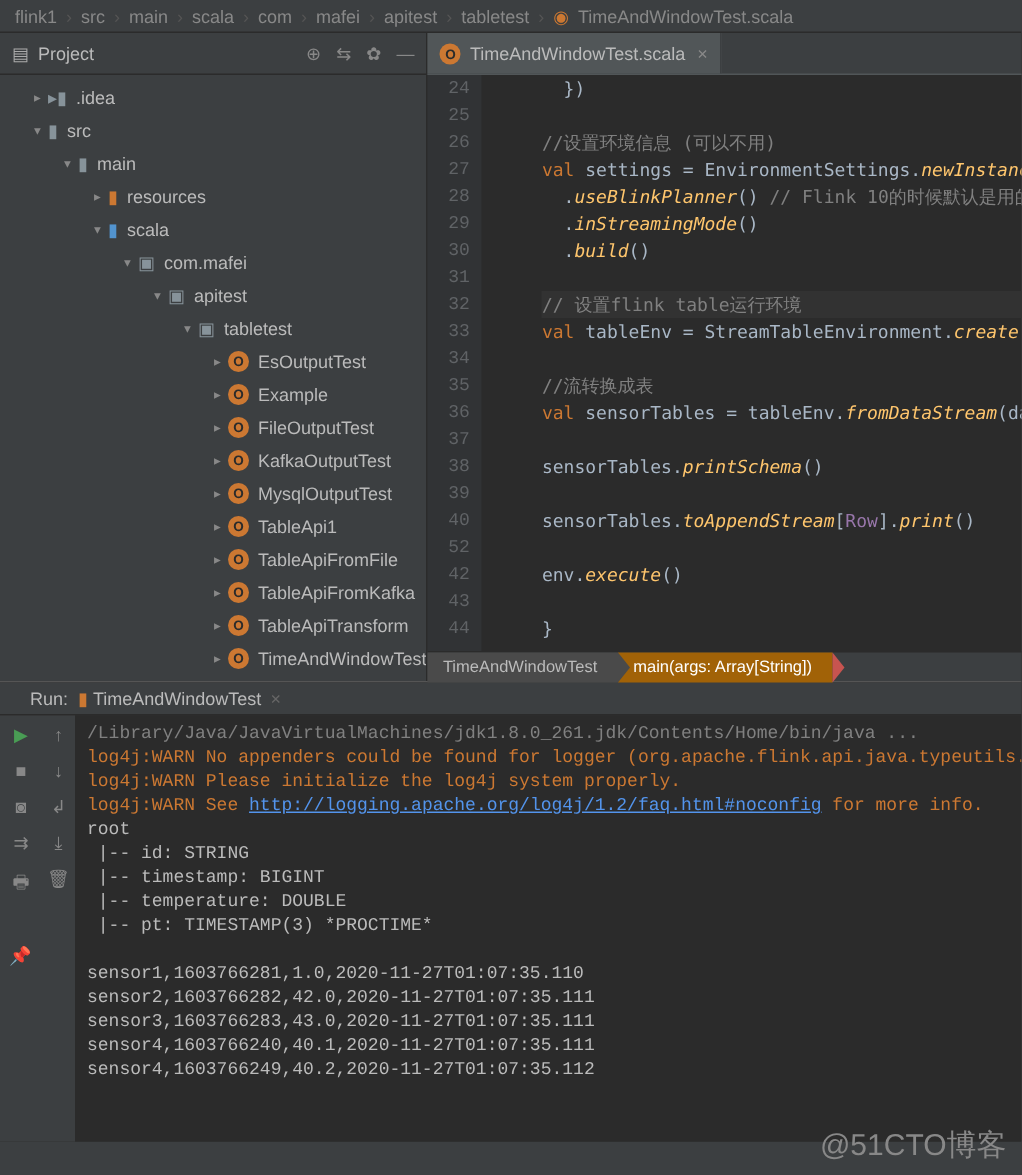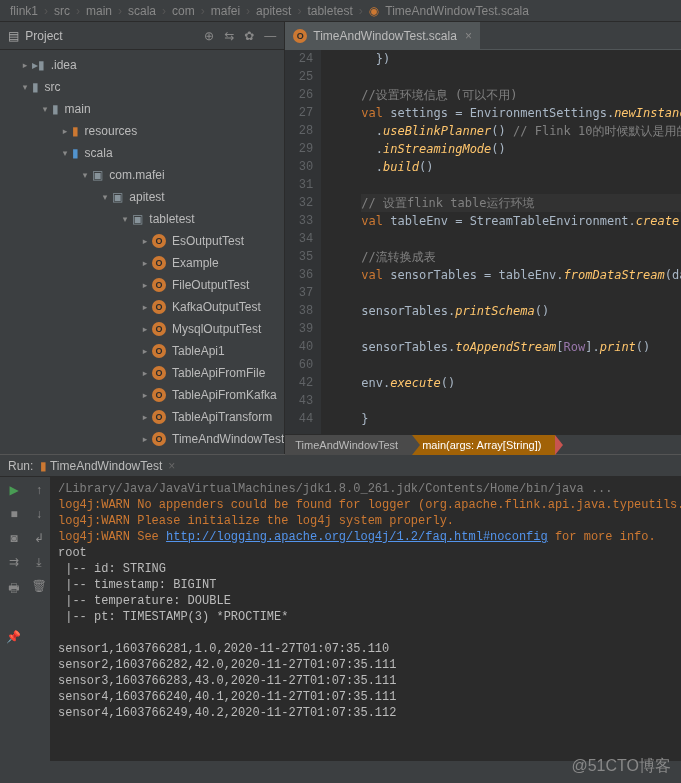--- a/index.html
+++ b/index.html
@@ -38,31 +38,31 @@
 .prop{ color: #9876aa; }
 .nm { color: #a9b7c6; }
 .bcrumbs { display: flex; height: 20px; background: #3c3f41; border-top: 1px solid #2b2b2b; }
 .bc-item { padding: 0 14px 0 10px; height: 20px; line-height: 20px; font-size: 11px; position: relative; }
 .bc1 { background: #4a4a4a; color: #bbb; }
 .bc2 { background: #a16207; color: #fff; }
 .bc-item::after { content:""; position:absolute; right:-8px; top:0; border-top:10px solid transparent; border-bottom:10px solid transparent; border-left:8px solid; }
 .bc1::after { border-left-color:#4a4a4a; z-index:2;}
 .bc2::after { border-left-color:#c75450; }
 .run { height: 307px; background: #2b2b2b; border-top: 1px solid #555; display: flex; flex-direction: column; }
-.run-hdr { height: 22px; background: #3c3f41; display: flex; align-items: center; padding: 0 8px; border-bottom: 1px solid #2b2b2b; }
+.run-hdr { height: 22px; background: #3c3f41; display: flex; align-items: center; padding: 0 20px; border-bottom: 1px solid #2b2b2b; }
 .run-body { display: flex; flex: 1; }
 .run-tools { width: 28px; background: #3c3f41; display: flex; flex-direction: column; align-items: center; padding-top: 6px; gap: 10px; color: #888; }
 .run-tools2 { width: 22px; background: #3c3f41; display: flex; flex-direction: column; align-items: center; padding-top: 6px; gap: 10px; color: #888; }
 .console { flex: 1; background: #2b2b2b; font-family: Consolas, monospace; font-size: 12px; padding: 4px 8px; overflow: hidden; }
 .c-run { color: #808080; }
 .c-warn { color: #cc7832; }
 .c-link { color: #5394ec; text-decoration: underline; text-align: right; }
 .c-out { color: #bbb; }
 .console div { height: 16px; line-height: 16px; white-space: pre; font-family: Liberation Mono, monospace; }
-.watermark { position: absolute; bottom: 6px; right: 10px; color: #888; font-size: 16px; font-family: sans-serif; }
+.watermark { position: absolute; bottom: 6px; right: 10px; color: #888; font-size: 20px; font-family: sans-serif; }
 .play { color: #499c54; }
 .icon-btn { cursor: pointer; }
 </style>
 </head>
 <body>
 
 <div class="crumbs">
   <span>flink1</span>
     <span class="sep">›</span>
   <span>src</span>
@@ -210,21 +210,21 @@
           <div>31</div>
           <div>32</div>
           <div>33</div>
           <div>34</div>
           <div>35</div>
           <div>36</div>
           <div>37</div>
           <div>38</div>
           <div>39</div>
           <div>40</div>
-          <div>60</div>
+          <div>52</div>
           <div>42</div>
           <div>43</div>
           <div>44</div>
         </div>
       <div class="lines">
         <div><span class="nm">  })</span></div>
         <div></div>
         <div><span class="cm">//设置环境信息 (可以不用)</span></div>
         <div><span class="kw">val</span><span class="nm"> settings = EnvironmentSettings.</span><span class="fn">newInstance</span></div>
         <div><span class="nm">  .</span><span class="fn">useBlinkPlanner</span><span class="nm">() </span><span class="cm">// Flink 10的时候默认是用的useOld</span></div>

